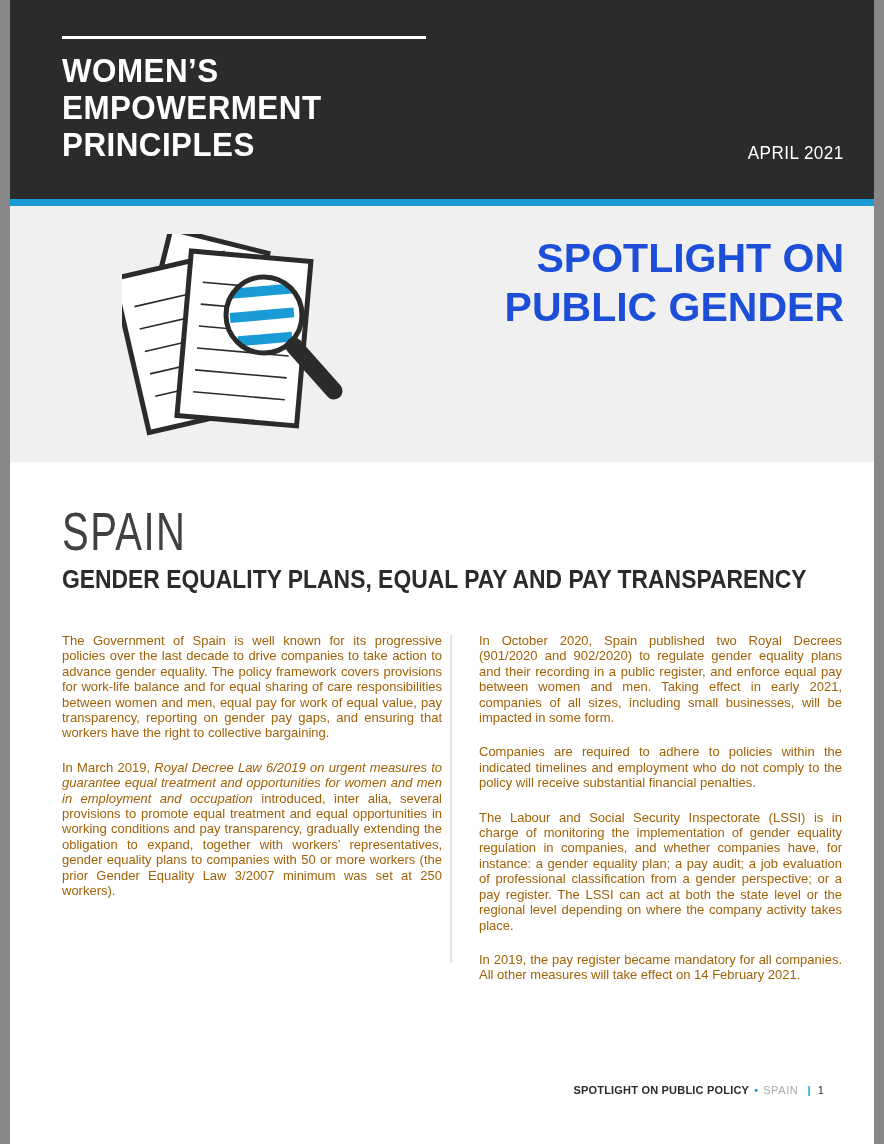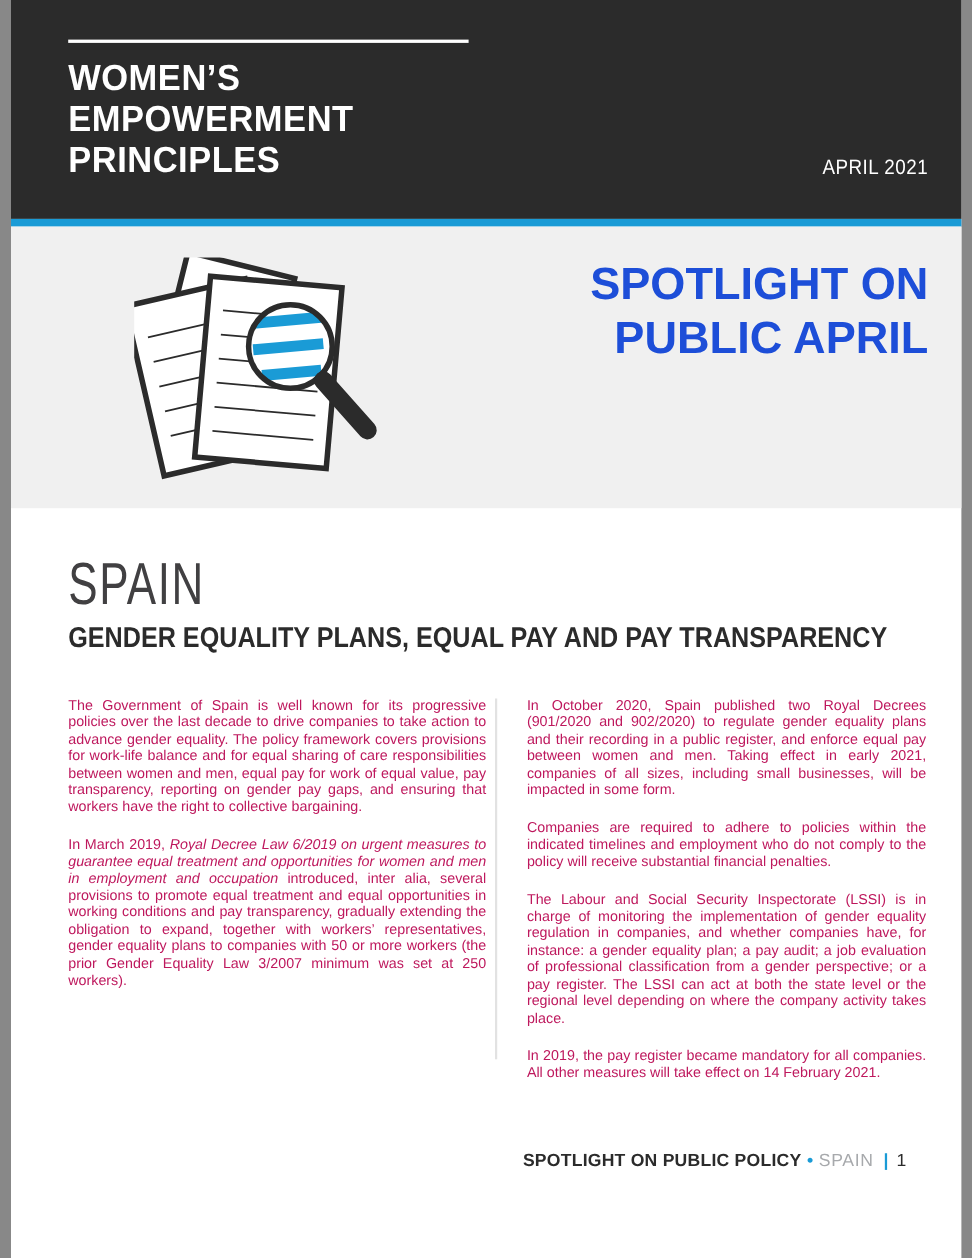--- a/index.html
+++ b/index.html
@@ -57,34 +57,34 @@
     color:#2b2b2b;font-size:26px;line-height:1;font-weight:700;
     letter-spacing:0;
     transform:scaleX(.88);transform-origin:left top;
     white-space:nowrap;
   }
   .columns{
     position:absolute;left:52px;top:633px;width:780px;
   }
   .col{
     position:absolute;top:0;
-    color:#be185d;font-size:13px;line-height:15.4px;
+    color:#a16207;font-size:13px;line-height:15.4px;
     text-align:justify;
   }
   .col-left{left:0;width:380px;}
   .col-right{right:0;width:363px;}
   .column-divider{
     position:absolute;left:388px;top:2px;width:2px;height:328px;background:#e2e2e2;
   }
   .body-par{margin:0 0 19px 0;}
   .body-par .italic{font-style:italic;}
   
   .page-footer{
-    position:absolute;right:50px;top:1048px;
-    font-size:16px;line-height:16px;letter-spacing:.2px;
+    position:absolute;right:50px;top:1082px;
+    font-size:11px;line-height:16px;letter-spacing:.2px;
     white-space:nowrap;
   }
   .footer-title{color:#2b2b2b;font-weight:700;}
   .footer-bullet{color:#1a9bd6;font-weight:700;margin:0 5px;}
   .footer-country{color:#a7a9ac;font-weight:400;letter-spacing:.6px;}
   .footer-sep{color:#1a9bd6;font-weight:700;margin:0 7px 0 9px;}
   .footer-page{color:#2b2b2b;font-weight:400;}
 </style>
 </head>
 <body>
@@ -143,21 +143,21 @@
         <rect x="110" y="52" width="62" height="10" fill="#1a9bd6"></rect>
         <rect x="108" y="76" width="64" height="10" fill="#1a9bd6"></rect>
         <rect x="114" y="100" width="54" height="10" fill="#1a9bd6"></rect>
       </g>
       <circle cx="142" cy="81" r="38" fill="none" stroke="#2b2b2b" stroke-width="5"></circle>
 
       <line x1="172" y1="112" x2="212" y2="157" stroke="#2b2b2b" stroke-width="17" stroke-linecap="round"></line>
     </svg>
     <h2 class="banner-title">
       <div>SPOTLIGHT ON</div>
-      <div>PUBLIC APRIL</div>
+      <div>PUBLIC GENDER</div>
     </h2>
   </section>
 
   <main>
     <h2 class="country-title">SPAIN</h2>
     <h3 class="article-subtitle">GENDER EQUALITY PLANS, EQUAL PAY AND PAY TRANSPARENCY</h3>
 
     <div class="columns">
       <div class="col col-left">
           <p class="body-par"><span>The Government of Spain is well known for its progressive policies over the last decade to drive companies to take action to advance gender equality. The policy framework covers provisions for work-life balance and for equal sharing of care responsibilities between women and men, equal pay for work of equal value, pay transparency, reporting on gender pay gaps, and ensuring that workers have the right to collective bargaining.</span></p>

